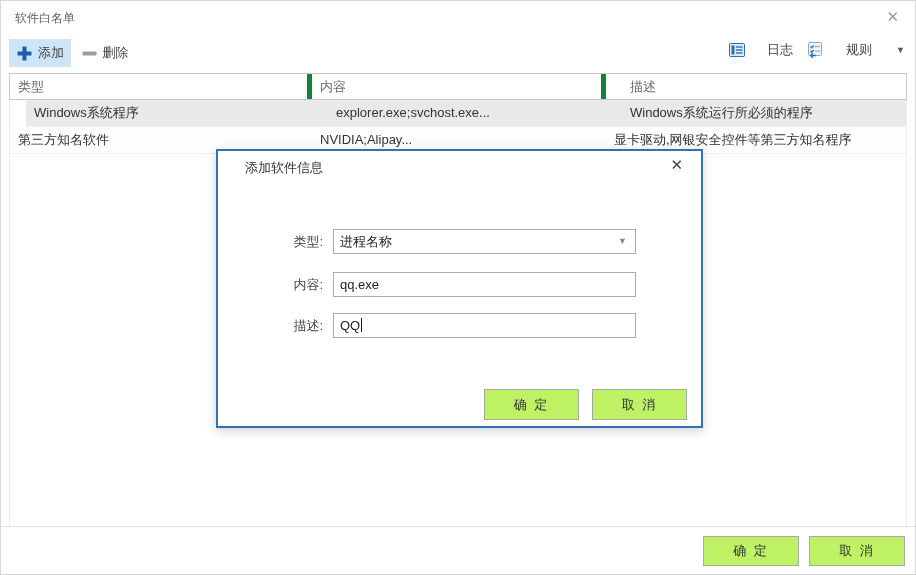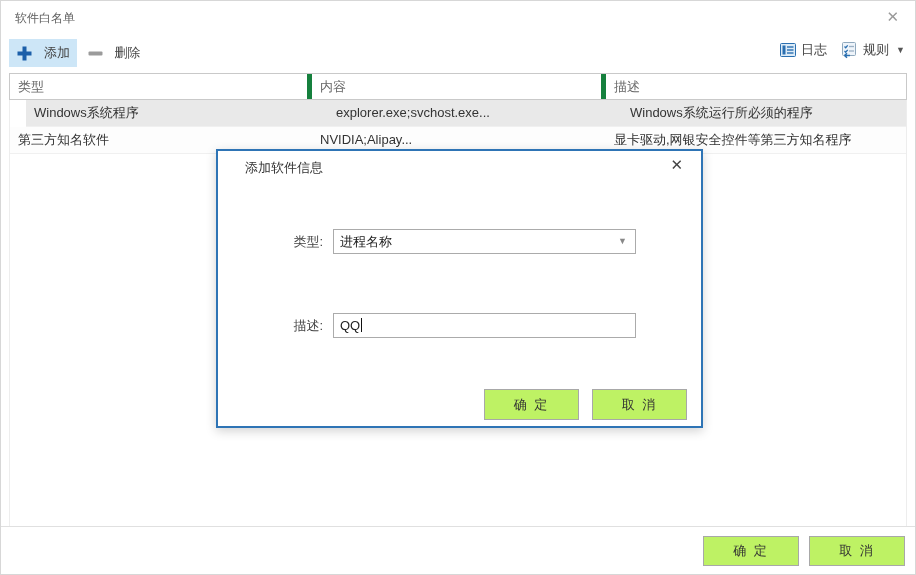--- a/index.html
+++ b/index.html
@@ -17,34 +17,34 @@
     position: absolute; left: 14px; top: 9px; font-size: 12px; color: #5f5f5f;
   }
   .titlebar .close {
     position: absolute; right: 16px; top: 6px; font-size: 15px; color: #9a9a9a;
     cursor: pointer; line-height: 20px;
   }
 
   
   .toolbar { position: absolute; top: 38px; left: 8px; right: 10px; height: 30px; }
   .tool-btn {
-    display: inline-flex; align-items: center; gap: 11px; height: 28px;
+    display: inline-flex; align-items: center; gap: 5px; height: 28px;
     padding: 0 7px; font-size: 13px; color: #444; cursor: pointer; vertical-align: top;
   }
   .tool-btn.add { background: #cde6f7; }
   .toolbar-right { position: absolute; right: 0; top: 2px; display: flex; align-items: center; gap: 14px; }
-  .tool-link { display: inline-flex; align-items: center; gap: 5px; font-size: 13px; color: #444; cursor: pointer; }
+  .tool-link { display: inline-flex; align-items: center; gap: 22px; font-size: 13px; color: #444; cursor: pointer; }
   .caret-down { font-size: 9px; color: #555; margin-left: 2px; }
 
   
   .grid { position: absolute; left: 8px; right: 8px; top: 73px; bottom: 48px;
           border-left: 1px solid #ededed; border-right: 1px solid #ededed; }
   .grid-header { display: flex; height: 27px; border: 1px solid #c9c9c9; margin: -1px -1px 0 -1px; background: #fff; }
   .grid-header .cell { border-right: 5px solid #15803d; color: #666; }
-  .grid-header .cell:last-child { border-right: none; }
+  .grid-header .cell:last-child { border-right: none; margin-left: 16px; }
   .grid-row { display: flex; height: 27px; border-bottom: 1px solid #f0f0f0; background: #fdfdfd; }
   .grid-row.selected { background: #e9e9e9; margin-left: 16px; }
   .cell { font-size: 13px; line-height: 26px; padding: 0 0 0 8px; overflow: hidden; white-space: nowrap; }
   .col-0 { width: 302px; flex: none; }
   .col-1 { width: 294px; flex: none; }
   .col-2 { flex: 1; }
 
   
   .footer {
     position: absolute; left: 0; right: 0; bottom: 0; height: 48px;
@@ -170,20 +170,24 @@
     <span class="dlg-close">✕</span>
 
     <div class="field-row" style="top: 78px;">
       <span class="lbl">类型:</span>
       <div class="field-box selectbox">
         <span>进程名称</span>
         <span class="sel-arrow">▼</span>
       </div>
     </div>
 
+    <div class="field-row" style="top: 121px;">
+      <span class="lbl">内容:</span>
+      <input class="field-box" type="text" value="qq.exe" style="">
+    </div>
 
     <div class="field-row" style="top: 162px;">
       <span class="lbl">描述:</span>
       <div class="field-box">
         <span>QQ</span><span class="text-caret"></span>
       </div>
     </div>
 
     <div class="dlg-buttons">
       <button class="btn">确 定</button>

